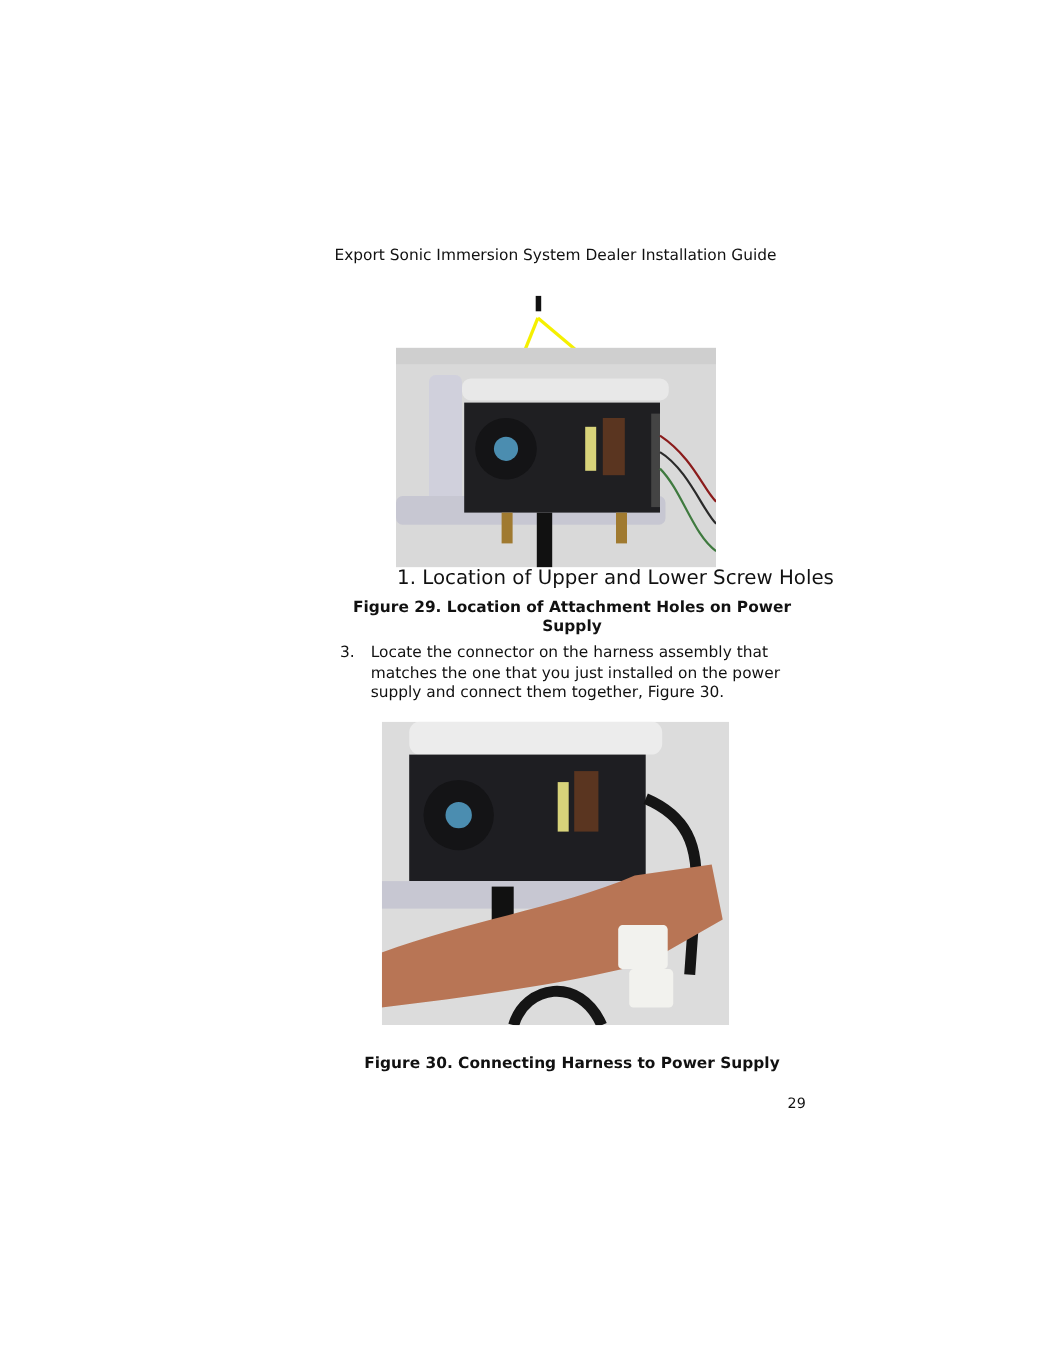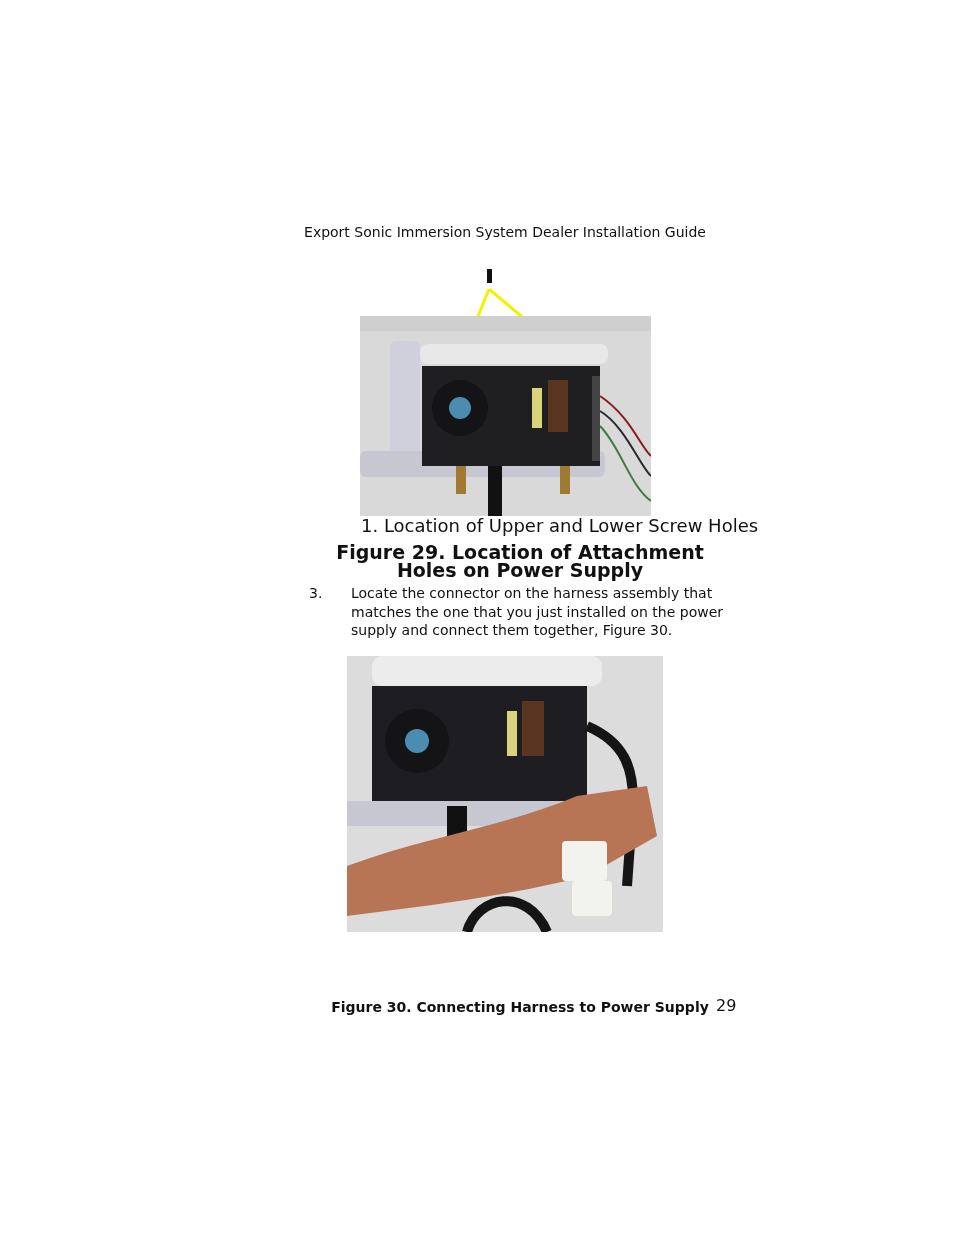--- a/index.html
+++ b/index.html
@@ -4,26 +4,26 @@
 <style>
   html, body { margin:0; padding:0; background:#ffffff; }
   body { width:954px; height:1235px; position:relative; overflow:hidden;
          font-family:"DejaVu Sans", "Liberation Sans", sans-serif; color:#111; }
   .abs { position:absolute; }
   .header { left:0; width:1010px; top:224px; text-align:center; font-size:14px; }
   .callout-num { left:487px; top:269px; width:5px; height:14px; background:#111; }
   .fig29 { left:360px; top:316px; width:291px; height:200px; overflow:hidden; }
   .fig30 { left:347px; top:656px; width:316px; height:276px; overflow:hidden; }
   .legend { left:361px; top:515px; font-size:18px; white-space:nowrap; }
-  .cap29 { left:320px; width:400px; top:543px; text-align:center; font-size:19px; font-weight:bold; line-height:18px; }
+  .cap29 { left:320px; width:400px; top:543px; text-align:center; font-size:14px; font-weight:bold; line-height:18px; }
   .step { left:309px; top:584px; font-size:14px; line-height:18.5px; }
   .step .num { position:absolute; left:0; top:0; }
-  .step .txt { position:absolute; left:42px; top:0; width:400px; }
-  .cap30 { left:320px; width:400px; top:959px; text-align:center; font-size:14px; font-weight:bold;margin-top:40px; }
-  .pagenum { left:716px; top:996px; font-size:16px; }
+  .step .txt { position:absolute; left:28px; top:0; width:400px; }
+  .cap30 { left:320px; width:400px; top:959px; text-align:center; font-size:14px; font-weight:bold; }
+  .pagenum { left:716px; top:996px; font-size:13px; }
   svg { display:block; }
 </style>
 </head>
 <body>
 
 <div class="abs header">Export Sonic Immersion System Dealer Installation Guide</div>
 
 <div class="abs callout-num"></div>
 
 <svg class="abs" style="left:0;top:0;pointer-events:none" width="954" height="520">

